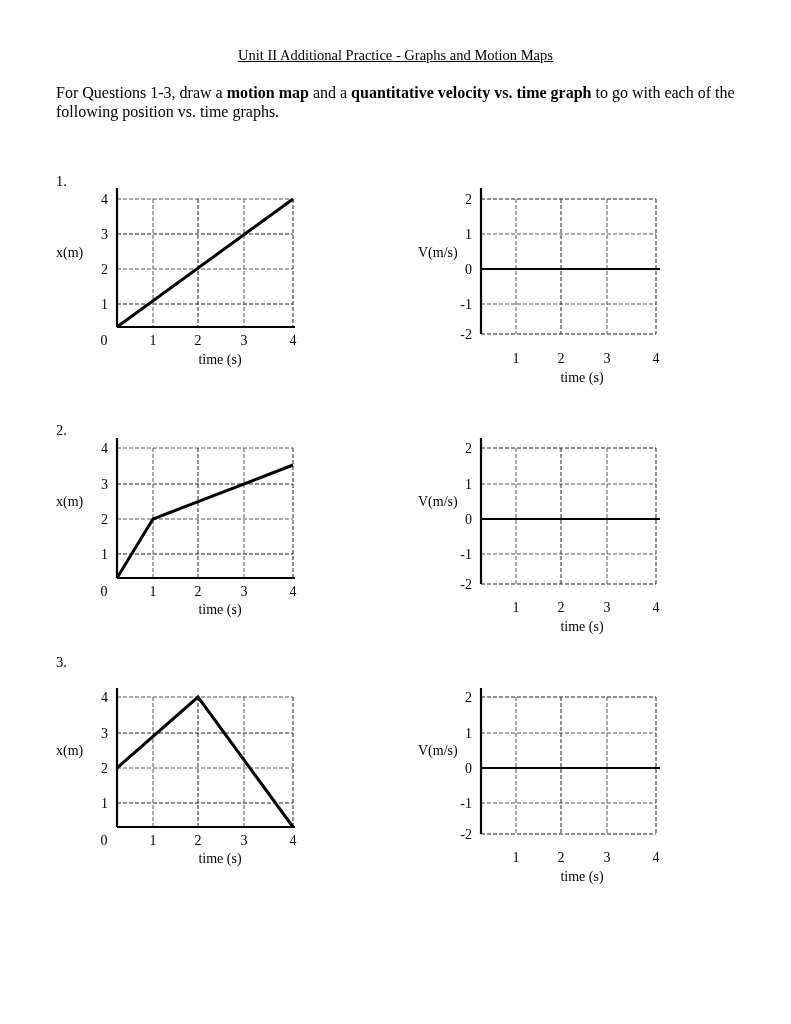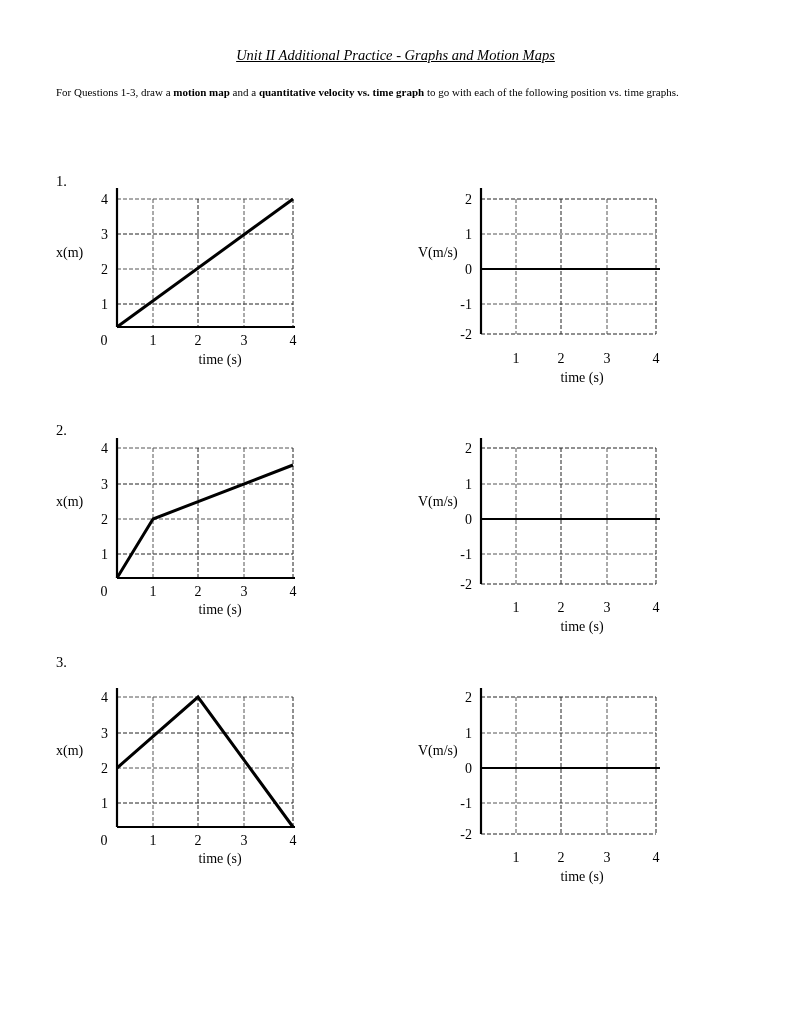--- a/index.html
+++ b/index.html
@@ -1,21 +1,21 @@
 <!DOCTYPE html>
 <html><head>
 <meta charset="utf-8">
 <style>
   html, body { margin: 0; padding: 0; background: #ffffff; }
   body { width: 791px; height: 1024px; position: relative; overflow: hidden;
          font-family: "Liberation Serif", "DejaVu Serif", serif; color: #000; }
   .title { position: absolute; top: 47px; left: 0; width: 791px; text-align: center;
-           font-size: 14.5px; text-decoration: underline; font-style: italic; }
+           font-size: 14.5px; text-decoration: underline; }
   .instructions { position: absolute; top: 83px; left: 56px; width: 690px;
-                  font-size: 11px; line-height: 19px; }
+                  font-size: 16px; line-height: 19px; }
   .instructions b { font-weight: bold; }
   .qnum { position: absolute; left: 56px; font-size: 14.5px; }
   svg.chart { position: absolute; left: 0; top: 0; overflow: visible; }
   svg text { font-family: "Liberation Serif", "DejaVu Serif", serif; font-size: 14px; fill: #000; }
 </style>
 </head>
 <body>
 
 <div class="title">Unit II Additional Practice - Graphs and Motion Maps</div>
 

